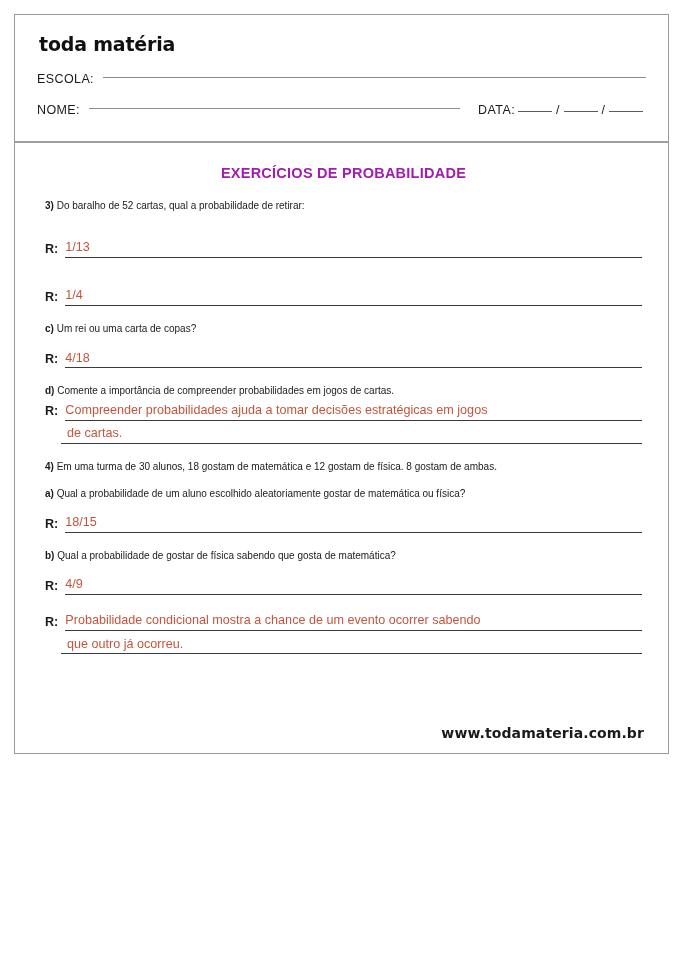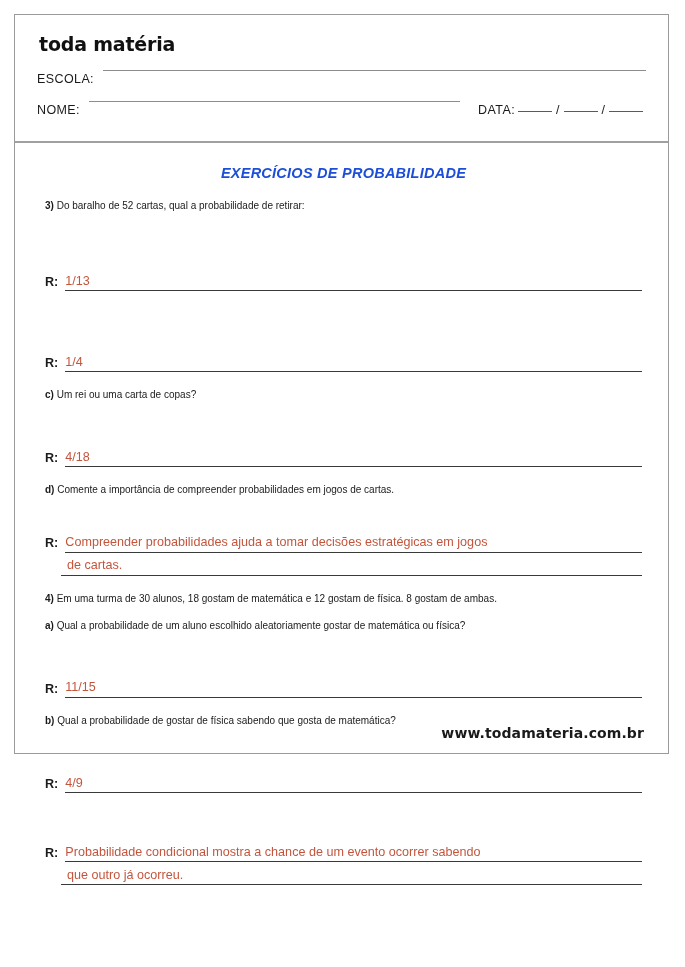--- a/index.html
+++ b/index.html
@@ -37,21 +37,21 @@
     font-family: "DejaVu Sans", sans-serif;
     font-weight: 700;
     font-size: 19px;
     letter-spacing: -0.2px;
     color: #111;
     margin: 2px 0 0 2px;
   }
 
   .field-row {
     display: flex;
-    align-items: flex-start;
+    align-items: center;
     margin-top: 17px;
   }
   .field-label {
     font-size: 12.5px;
     letter-spacing: 0.4px;
     color: #1a1a1a;
     white-space: nowrap;
     font-family: "Liberation Sans", sans-serif;
   }
   .field-rule {
@@ -85,23 +85,22 @@
   .body {
     padding: 18px 26px 0 30px;
     box-sizing: border-box;
   }
 
   .doc-title {
     text-align: center;
     font-size: 14.5px;
     font-weight: 700;
     letter-spacing: 0.25px;
-    color: #1d4ed8;
+    color: #a21caf;
     margin: 4px 0 18px 0;
-    font-style: italic;
   }
 
   .q-text {
     font-size: 10px;
     line-height: 1.42;
     color: #1a1a1a;
     margin: 0 0 4px 0;
   }
   .q-text .lbl { font-weight: 700; }
   .block-tight { margin-bottom: 4px; }
@@ -120,22 +119,21 @@
     color: #1a1a1a;
     line-height: 1.05;
     padding-bottom: 2px;
   }
   .ans-fill {
     flex: 1;
     border-bottom: 1.4px solid #3a3a3a;
     margin-left: 7px;
     min-height: 17px;
     display: flex;
-    align-items: flex-end;
-    margin-top: 33px;
+    align-items: center;
   }
   .ans-val {
     font-size: 12.6px;
     color: #c4553d;
     line-height: 1.15;
     padding-bottom: 2px;
     white-space: nowrap;
   }
   
   .ans-cont {
@@ -256,21 +254,21 @@
 
     <div class="spacer-sm"></div>
 
     <p class="q-text">
       <span class="lbl">a)</span>
       <span>Qual a probabilidade de um aluno escolhido aleatoriamente gostar de matemática ou física?</span>
     </p>
     <div class="ans-row">
       <span class="ans-r">R:</span>
       <span class="ans-fill">
-        <span class="ans-val">11/15</span>
+        <span class="ans-val">18/15</span>
       </span>
     </div>
 
     <div class="spacer-md"></div>
 
     <p class="q-text">
       <span class="lbl">b)</span>
       <span>Qual a probabilidade de gostar de física sabendo que gosta de matemática?</span>
     </p>
     <div class="ans-row">

